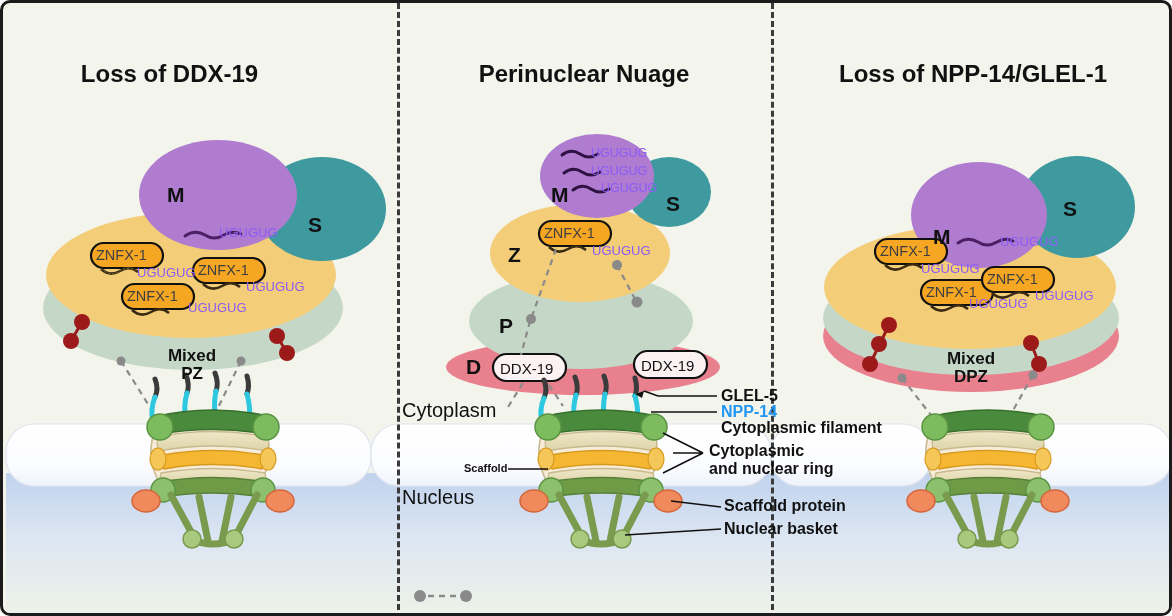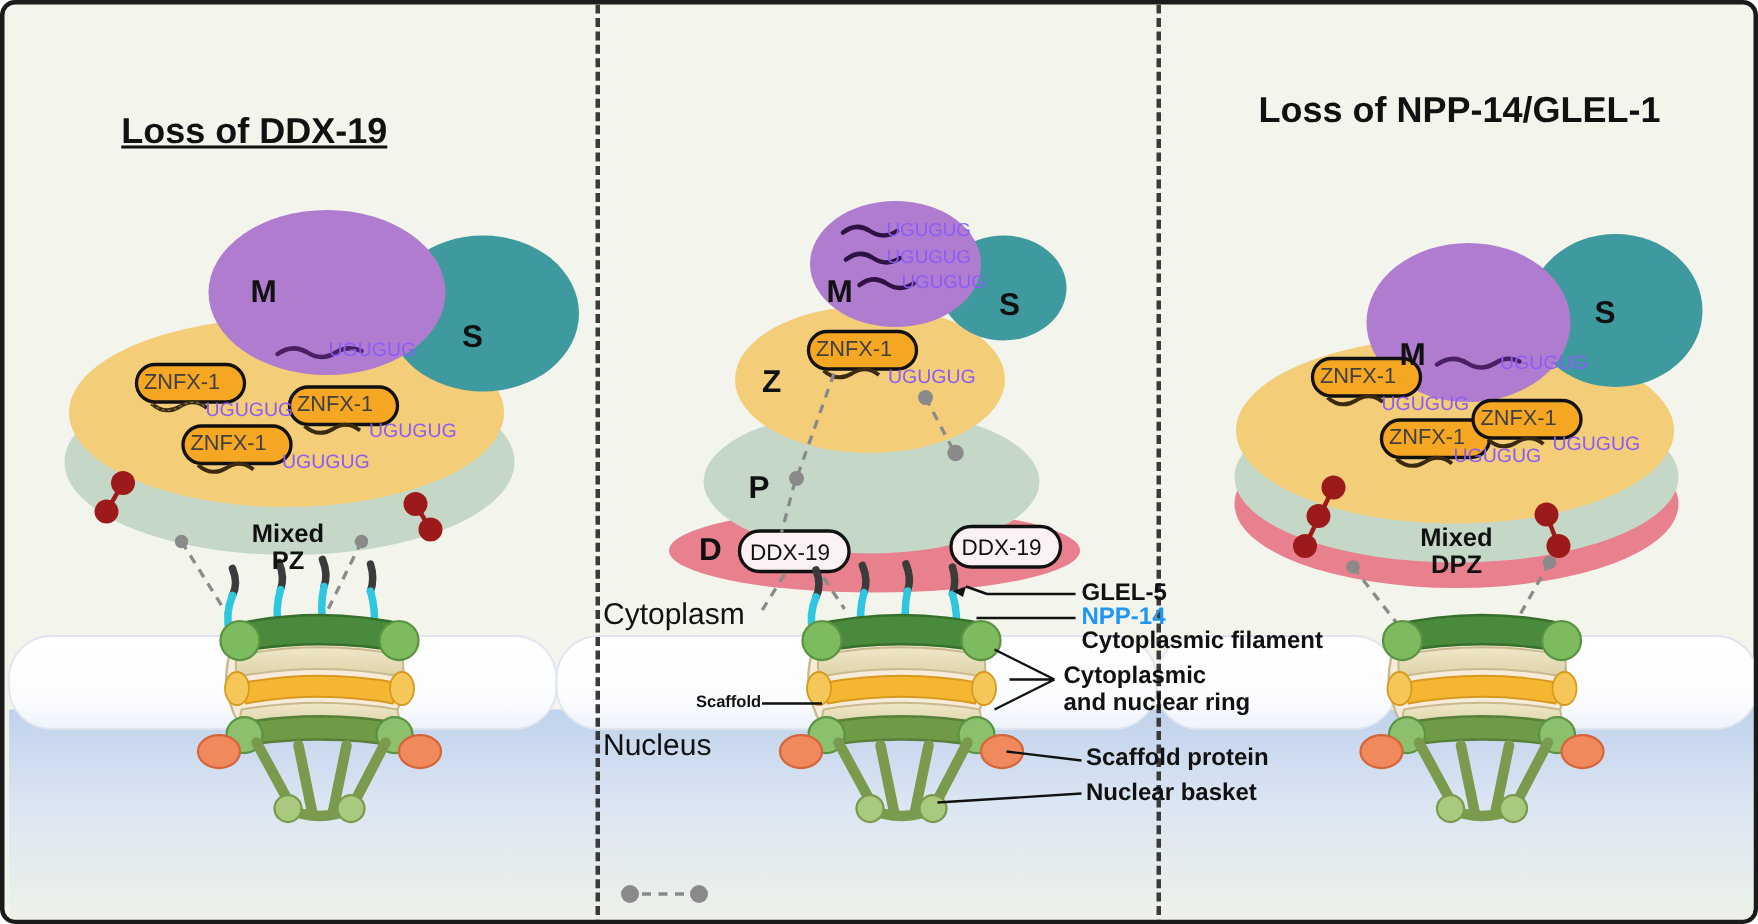--- a/index.html
+++ b/index.html
@@ -53,21 +53,22 @@
   .ddx-pill{
     position:absolute;
     font-size:15px;color:#111;white-space:nowrap;
   }
 </style>
 </head>
 <body>
 
 <div id="figure">
 
-  <div class="panel-title abs" style="left:0px;top:71px;width:333px;text-decoration:underline;">Loss of DDX-19</div>
+  <div class="panel-title abs" style="left:0px;top:57px;width:333px;">Loss of DDX-19</div>
+  <div class="panel-title abs" style="left:394px;top:57px;width:374px;">Perinuclear Nuage</div>
   <div class="panel-title abs" style="left:768px;top:57px;width:404px;">Loss of NPP-14/GLEL-1</div>
 
   <svg class="svg-layer" viewBox="0 0 1172 616">
     <defs>
       <linearGradient id="nucGrad" x1="0" y1="0" x2="0" y2="1">
         <stop offset="0%" stop-color="#c0d2ec"></stop>
         <stop offset="45%" stop-color="#dce6f3"></stop>
         <stop offset="100%" stop-color="#eef2e8"></stop>
       </linearGradient>
       <linearGradient id="envGrad" x1="0" y1="0" x2="0" y2="1">

